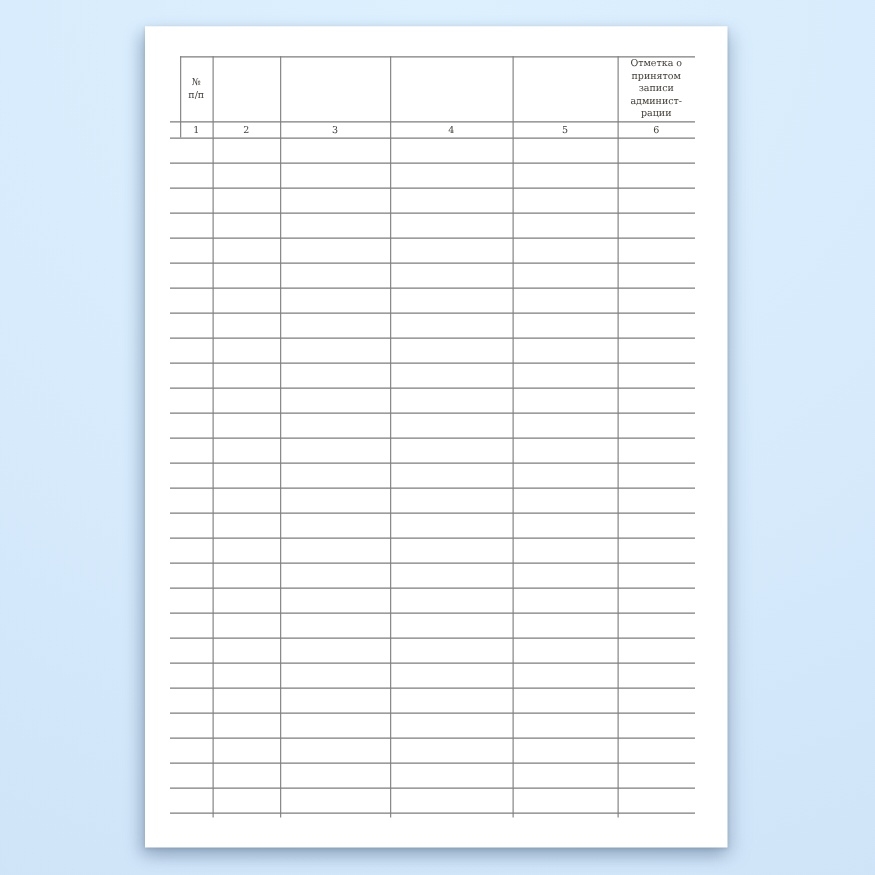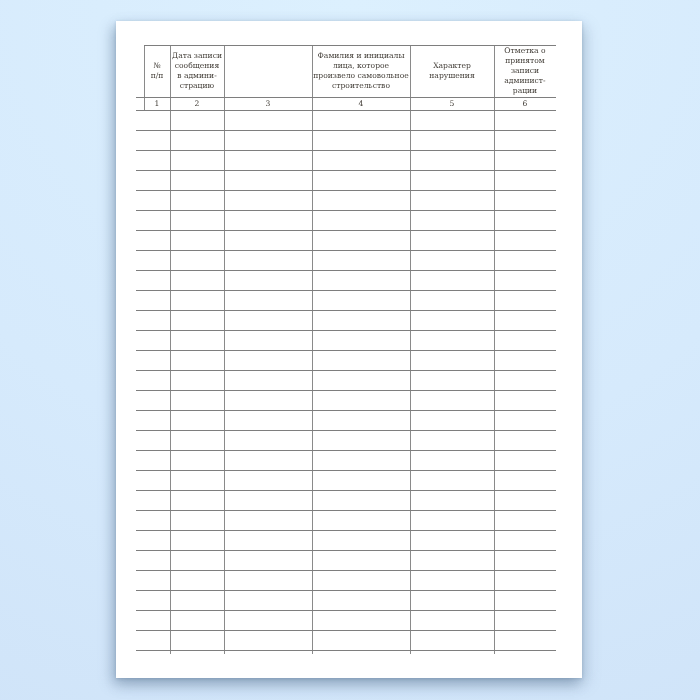--- a/index.html
+++ b/index.html
@@ -52,30 +52,20 @@
     <div class="v-line v-sep2"></div>
     <div class="v-line v-sep3"></div>
     <div class="v-line v-sep4"></div>
     <div class="v-line v-sep5"></div>
 
     <div class="h-line top"></div>
     <div class="h-line hb"></div>
 
     <div class="hcell c1">№
 п/п</div>
-    <div class="hcell c2">Дата записи
-сообщения
-в админи-
-страцию</div>
-    <div class="hcell c4">Фамилия и инициалы
-лица, которое
-произвело самовольное
-строительство</div>
-    <div class="hcell c5">Характер
-нарушения</div>
     <div class="hcell c6">Отметка о
 принятом
 записи
 админист-
 рации</div>
 
     <div class="ncell c1">1</div>
     <div class="ncell c2">2</div>
     <div class="ncell c3">3</div>
     <div class="ncell c4">4</div>

